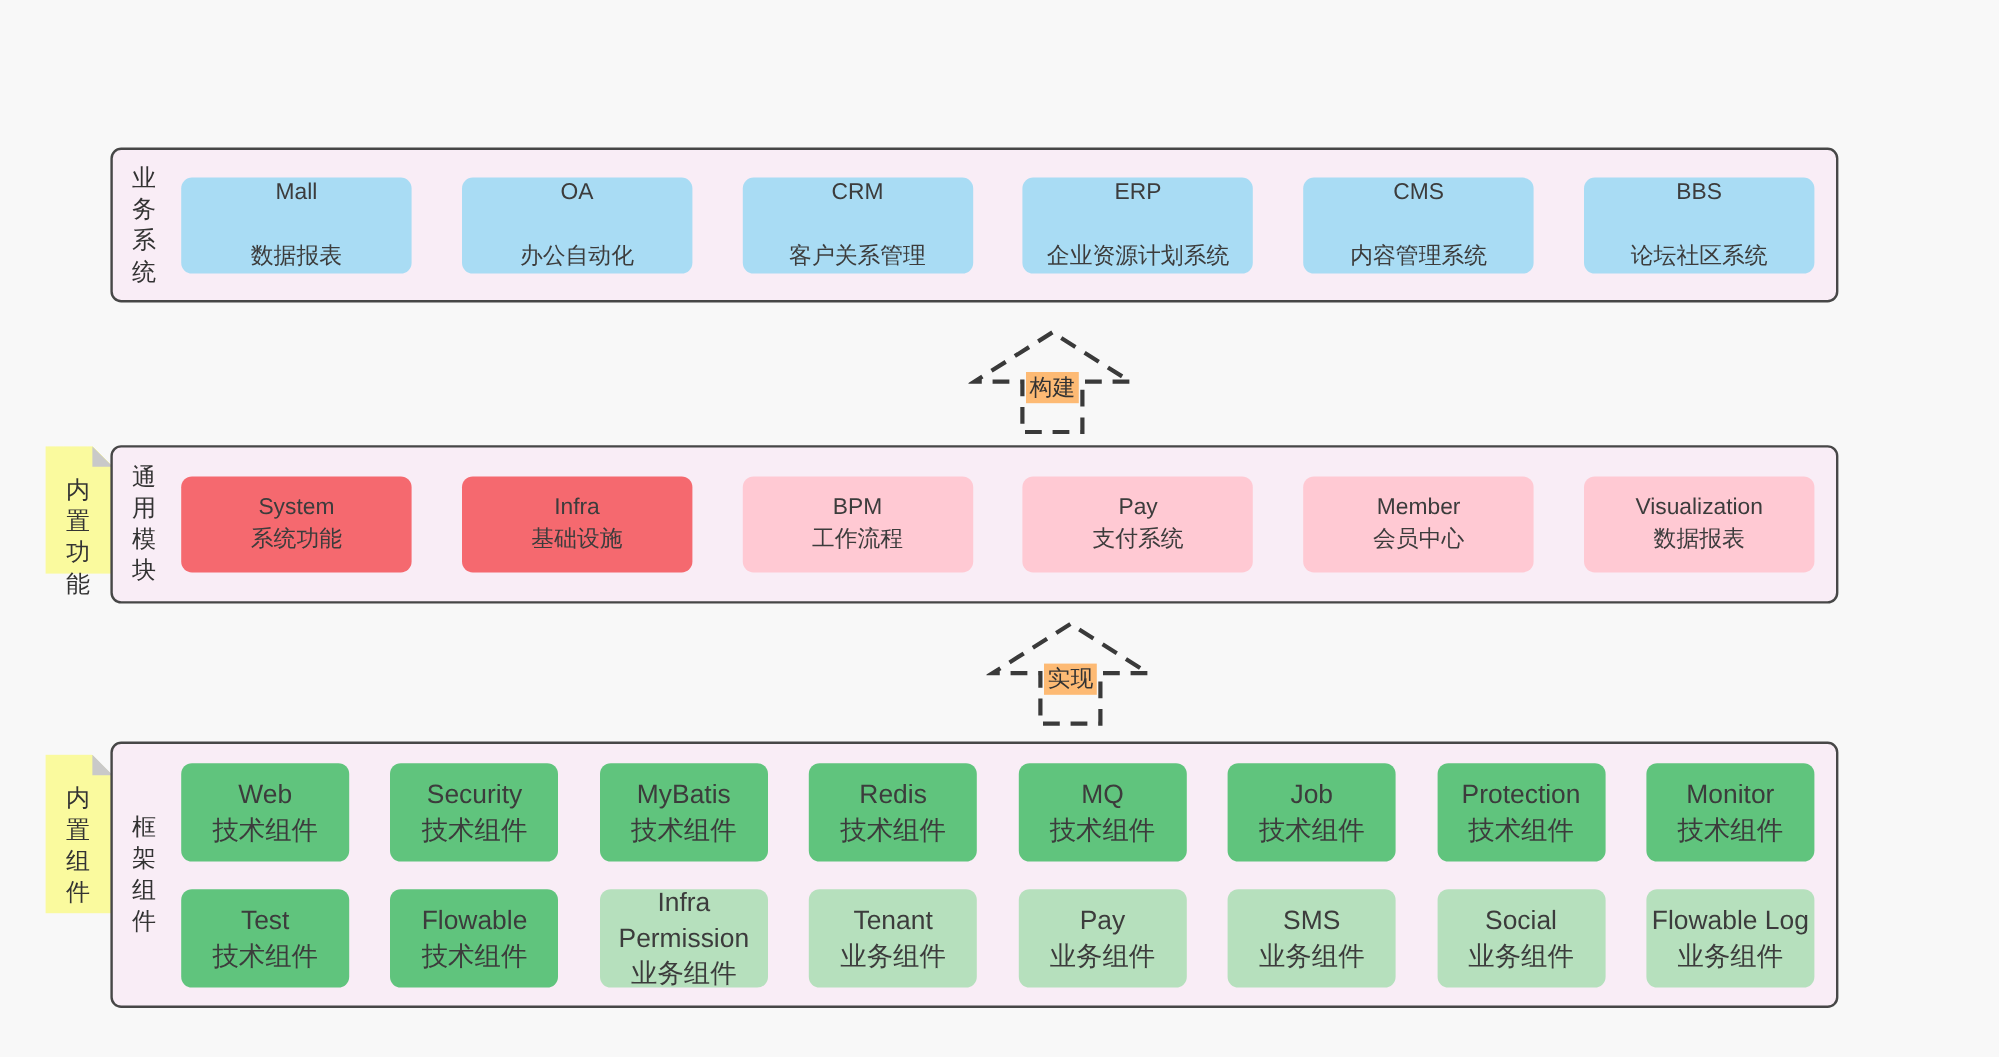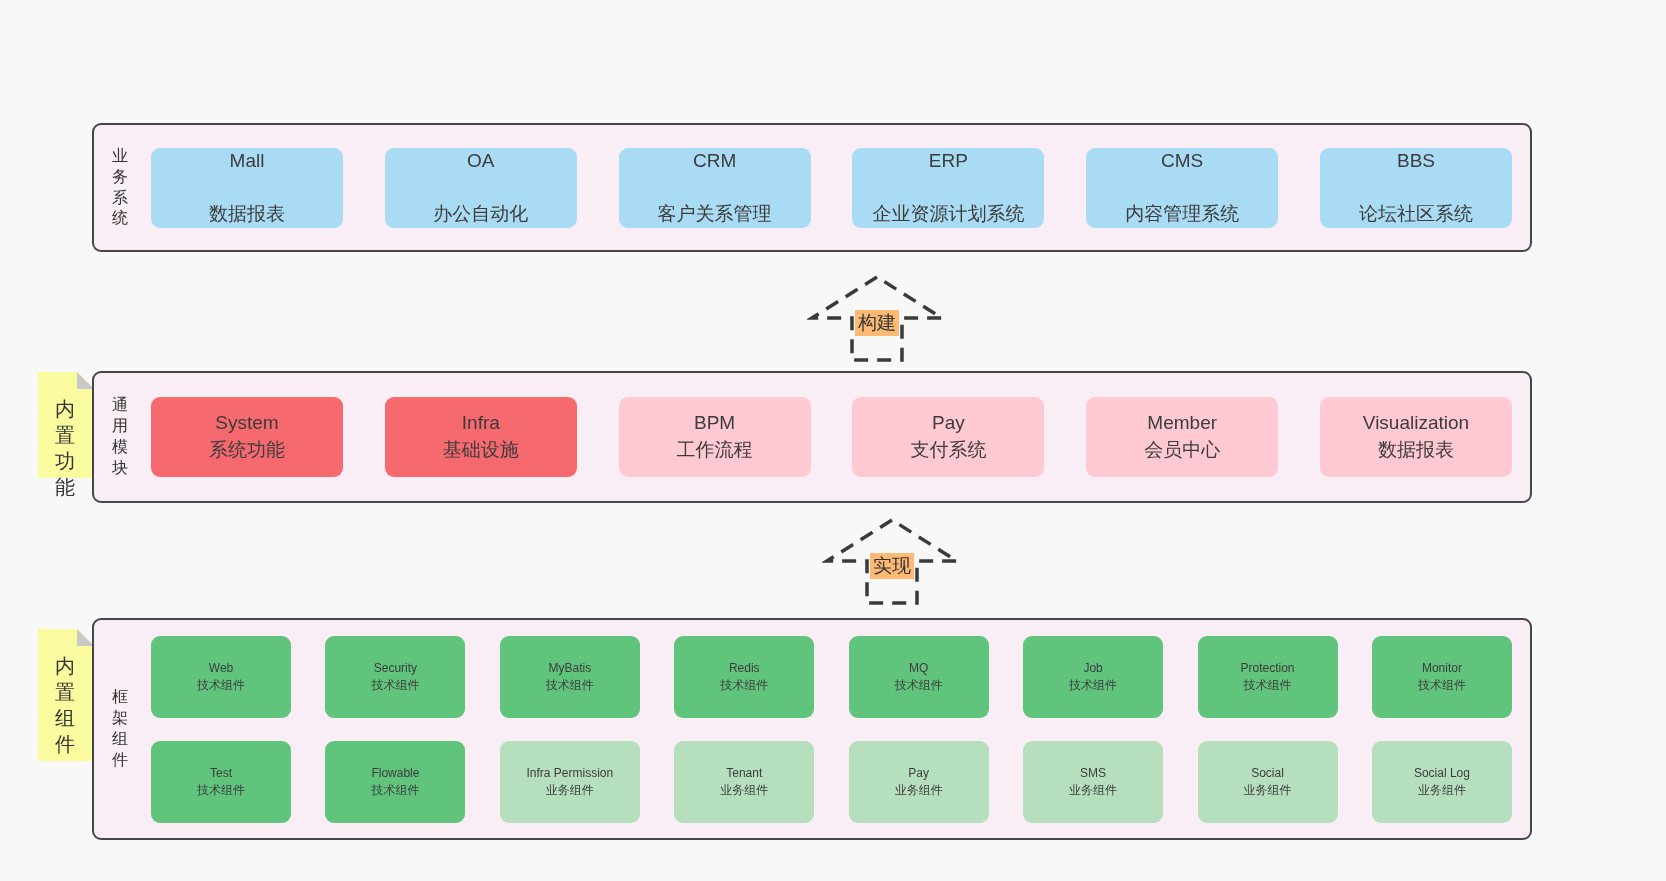--- a/index.html
+++ b/index.html
@@ -6,33 +6,33 @@
   body{font-family:"Liberation Sans","DejaVu Sans",sans-serif;color:#3c3c3c;}
   .canvas{position:relative;width:1666px;height:881px;overflow:hidden;background:#f8f8f8;}
 
   
   .band{position:absolute;box-sizing:border-box;background:#f9edf6;border:2px solid #474747;
         border-radius:9px;display:flex;align-items:stretch;z-index:2;}
   .band-1{left:92px;top:123px;width:1440px;height:129px;}
   .band-2{left:92px;top:371px;width:1440px;height:132px;}
   .band-3{left:92px;top:618px;width:1440px;height:222px;}
 
-  .vlabel{width:30px;margin-left:11px;align-self:center;text-align:center;font-size:16px;
+  .vlabel{width:30px;margin-left:11px;align-self:center;text-align:center;font-size:20px;
           line-height:1.3;word-break:break-all;color:#333;}
 
   .boxes{flex:1;display:flex;justify-content:space-between;align-items:center;margin:0 18px 0 16px;}
   .grid{flex:1;display:flex;flex-direction:column;justify-content:center;gap:23px;margin:0 18px 0 16px;}
   .grid .row{display:flex;justify-content:space-between;}
 
   
   .box{box-sizing:border-box;border-radius:9px;display:flex;flex-direction:column;
        justify-content:center;align-items:center;text-align:center;
        font-size:19px;line-height:1.42;color:#3c3c3c;}
   .w6{width:192px;height:80px;}
-  .w8{width:140px;height:82px;font-size:12px;line-height:1.36;}
+  .w8{width:140px;height:82px;font-size:22px;line-height:1.36;}
   .blue{background:#a9dcf4;justify-content:space-between;}
   .red{background:#f5696f;}
   .pink{background:#ffc9d3;}
   .green{background:#60c47d;}
   .lightgreen{background:#b6e0bd;}
 
   
   .arrow{position:absolute;width:140px;height:92px;z-index:1;}
   .arrow svg{display:block;width:140px;height:92px;}
   .arrow-1{left:807px;top:272px;}
@@ -198,20 +198,20 @@
         </div>
         <div class="box w8 lightgreen">
           <span>SMS</span>
           <span>业务组件</span>
         </div>
         <div class="box w8 lightgreen">
           <span>Social</span>
           <span>业务组件</span>
         </div>
         <div class="box w8 lightgreen">
-          <span>Social Log</span>
+          <span>Flowable Log</span>
           <span>业务组件</span>
         </div>
       </div>
     </div>
   </section>
 
 </div>
 
 </body></html>

